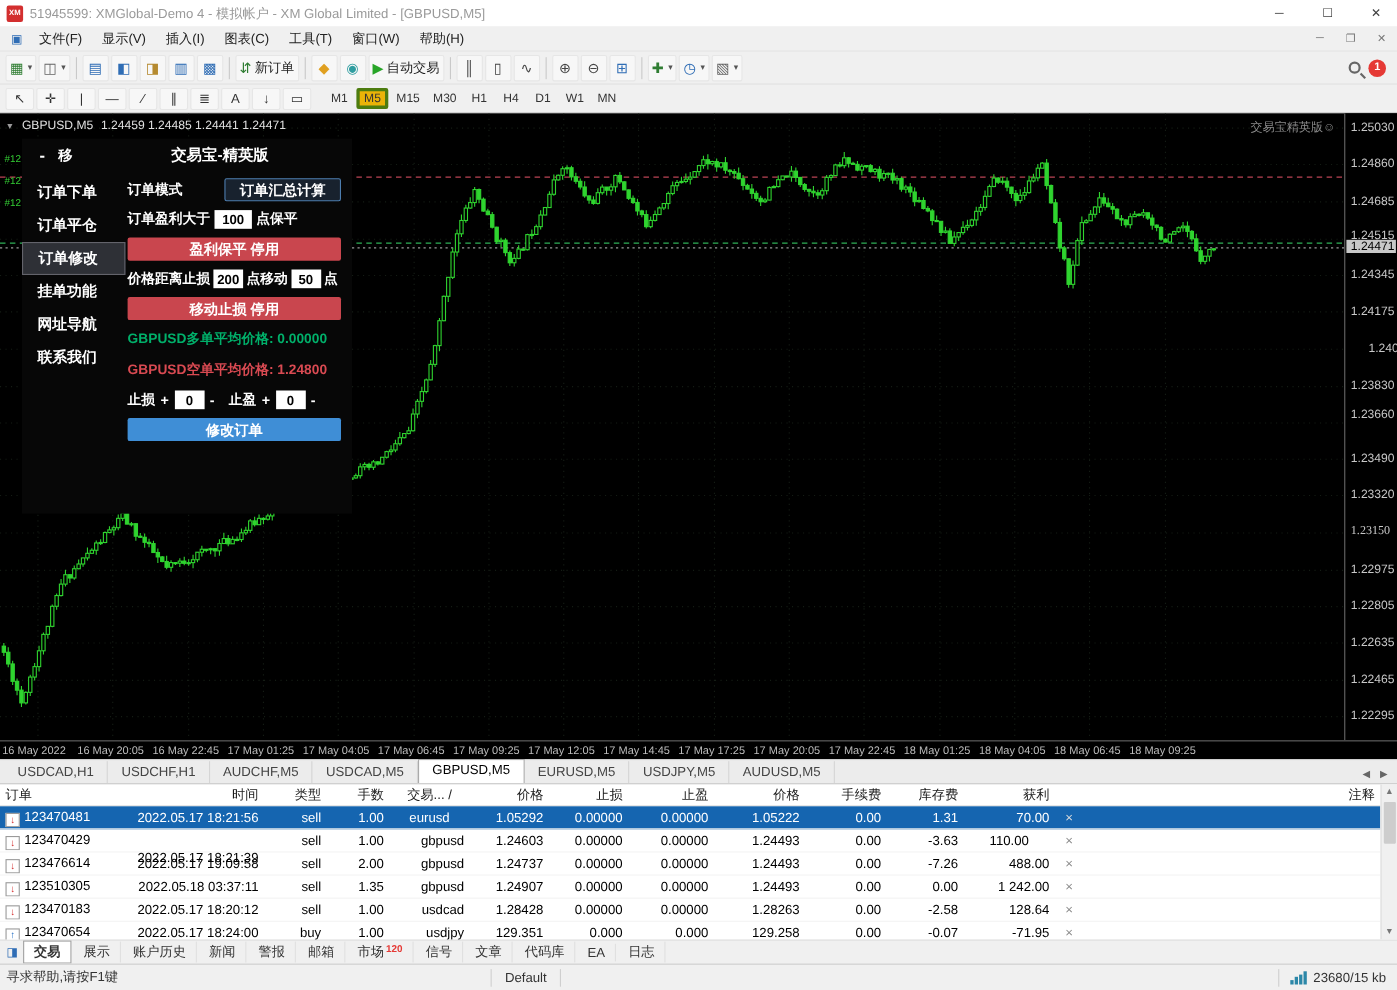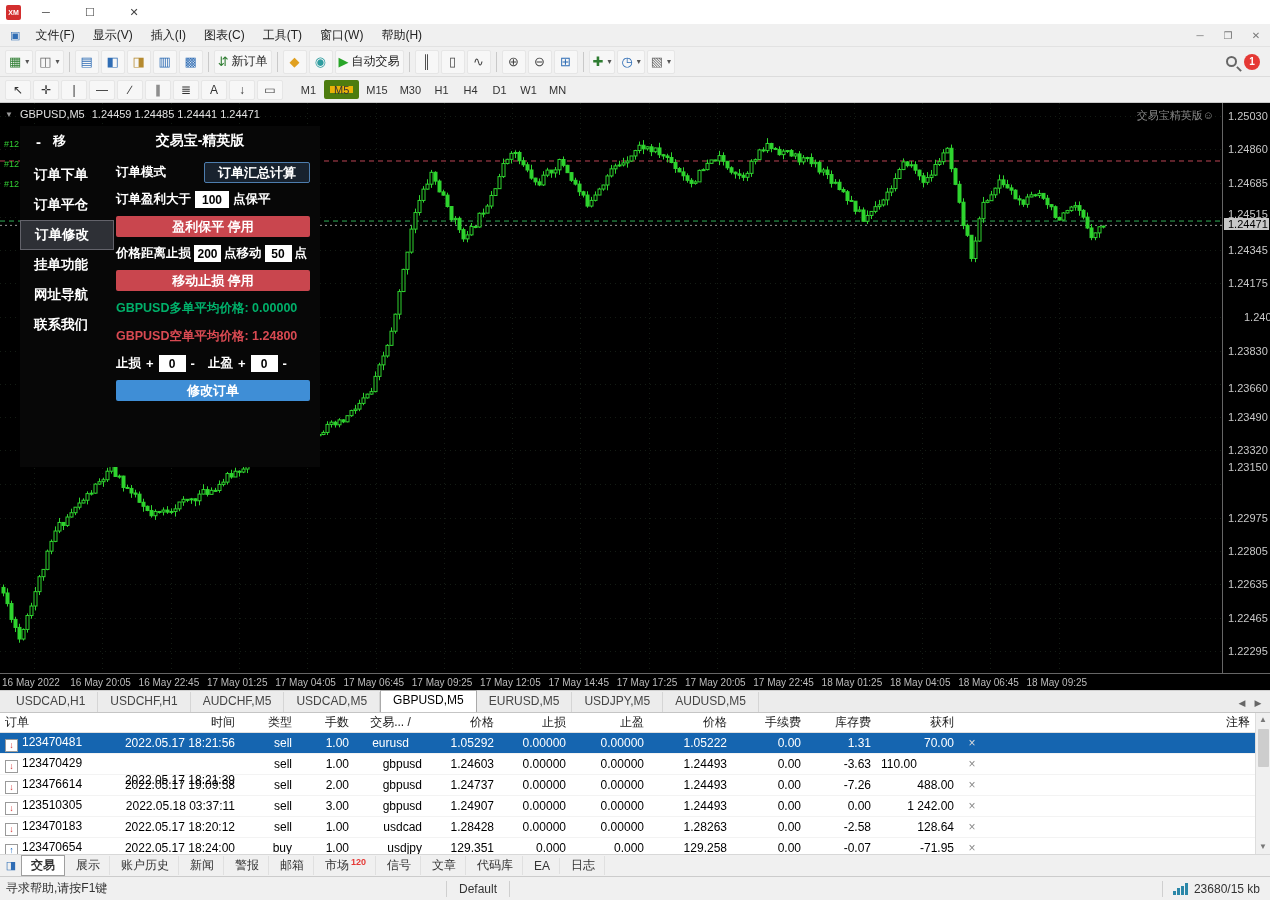--- a/index.html
+++ b/index.html
@@ -26,21 +26,21 @@
 .tb-btn .lbl{font-size:12px;color:#222;white-space:nowrap}
 .tb-sep{width:1px;height:20px;background:#c9c9c9;margin:0 4px}
 .caret{font-size:8px;color:#555;margin-left:1px}
 .tb-right{margin-left:auto;display:flex;align-items:center;gap:7px;padding-right:6px}
 .search-glass{width:11px;height:11px;border:2px solid #666;border-radius:50%;position:relative;display:inline-block}
 .search-glass::after{content:"";position:absolute;width:6px;height:2px;background:#666;transform:rotate(45deg);left:8px;top:10px}
 .badge{width:16px;height:16px;border-radius:50%;background:#e53935;color:#fff;font-size:10px;font-weight:bold;display:flex;align-items:center;justify-content:center}
 .toolbar2{height:26px;background:#f0f0f0;display:flex;align-items:center;padding:0 4px;border-bottom:1px solid #c9c9c9;flex:0 0 auto}
 .tool-btn{width:26px;height:20px;display:flex;align-items:center;justify-content:center;font-size:12px;color:#333;border:1px solid #e6e6e6;background:#f7f7f7;border-radius:2px;margin:0 1px}
 .tf-btn{height:19px;min-width:27px;font-size:11px;color:#333;display:flex;align-items:center;justify-content:center;border:1px solid transparent;margin:0 1px;padding:0 4px}
-.tf-btn.active{background:#eab308;border:6px solid #4d7c0f;border-radius:2px}
+.tf-btn.active{background:#eab308;border:3px solid #4d7c0f;border-radius:2px}
 
 
 .chart-region{flex:1 1 auto;position:relative;background:#000}
 .chart-main{position:absolute;left:0;top:0;right:48px;bottom:17px;overflow:hidden}
 .chart-ohlc{position:absolute;left:5px;top:5px;color:#e0e0e0;font-size:11px;display:flex;gap:7px;align-items:center;z-index:3}
 .collapse{color:#9a9a9a;font-size:8px}
 .watermark{position:absolute;right:8px;top:5px;color:#8a8a8a;font-size:11px;z-index:3}
 .left-lbl{position:absolute;color:#3c3;font-size:9px;z-index:1}
 .price-axis{position:absolute;right:0;top:0;width:48px;bottom:17px;border-left:1px solid #666;color:#c8c8c8;font-size:11px;background:#000}
 .plabel{position:absolute;left:5px;white-space:nowrap}
@@ -115,20 +115,21 @@
 .bars{display:flex;align-items:flex-end;gap:1px;height:12px}
 .bars i{display:inline-block;width:3px;background:#2b87a8}
 </style>
 </head>
 <body>
 
 <div id="app">
 
   <div class="titlebar">
     <span class="logo">XM</span>
+    <span class="tb-title">51945599: XMGlobal-Demo 4 - 模拟帐户 - XM Global Limited - [GBPUSD,M5]</span>
     <span class="win-btn">─</span>
     <span class="win-btn">☐</span>
     <span class="win-btn">✕</span>
   </div>
 
   <div class="menubar">
     <span class="menu-win-icon">▣</span>
     <div style="display:flex">
         <div class="menu-item">文件(F)</div>
         <div class="menu-item">显示(V)</div>
@@ -910,24 +911,24 @@
     <div class="price-axis" id="priceAxis">
       <div class="price-tag" id="priceTag" style="top: 115.347px;">1.24471</div>
     <div class="plabel" style="top: 7px;">1.25030</div>
         <div class="plabel" style="top: 40.2541px;">1.24860</div>
         <div class="plabel" style="top: 74.4863px;">1.24685</div>
         <div class="plabel" style="top: 105px;">1.24515</div>
         <div class="plabel" style="top: 140.995px;">1.24345</div>
         <div class="plabel" style="top: 174.249px;">1.24175</div>
         <div class="plabel" style="top: 207.503px; margin-left: 16px;">1.24005</div>
         <div class="plabel" style="top: 241.735px;">1.23830</div>
-        <div class="plabel" style="top: 279px;">1.23660</div>
+        <div class="plabel" style="top: 268px;">1.23660</div>
         <div class="plabel" style="top: 308.243px;">1.23490</div>
         <div class="plabel" style="top: 341.497px;">1.23320</div>
-        <div class="plabel" style="top: 358px;">1.23150</div>
+        <div class="plabel" style="top: 373px; font-family: Liberation Serif, serif;">1.23150</div>
         <div class="plabel" style="top: 408.984px;">1.22975</div>
         <div class="plabel" style="top: 442.238px;">1.22805</div>
         <div class="plabel" style="top: 475.492px;">1.22635</div>
         <div class="plabel" style="top: 508.746px;">1.22465</div>
         <div class="plabel" style="top: 542px;">1.22295</div>
       </div>
     <div class="time-axis" id="timeAxis">
         <div class="tlabel" style="left: 2px;">16 May 2022</div>
         <div class="tlabel" style="left: 70.3px;">16 May 20:05</div>
         <div class="tlabel" style="left: 138.6px;">16 May 22:45</div>
@@ -1001,21 +1002,21 @@
           <div class="tc" style="text-align: right; flex: 0 0 130px; margin-top: 32px;">2022.05.17 18:21:39</div>
           <div class="tc" style="text-align: right; flex: 0 0 57px;">sell</div>
           <div class="tc" style="text-align: right; flex: 0 0 57px;">1.00</div>
           <div class="tc" style="text-align: right; flex: 0 0 73px;">gbpusd</div>
           <div class="tc" style="text-align: right; flex: 0 0 72px;">1.24603</div>
           <div class="tc" style="text-align: right; flex: 0 0 72px;">0.00000</div>
           <div class="tc" style="text-align: right; flex: 0 0 78px;">0.00000</div>
           <div class="tc" style="text-align: right; flex: 0 0 83px;">1.24493</div>
           <div class="tc" style="text-align: right; flex: 0 0 74px;">0.00</div>
           <div class="tc" style="text-align: right; flex: 0 0 70px;">-3.63</div>
-          <div class="tc" style="text-align: left; flex: 0 0 83px;">110.00</div>
+          <div class="tc" style="text-align: center; flex: 0 0 83px;">110.00</div>
           <div class="tc" style="text-align: center; flex: 0 0 26px;"><span class="close-x">×</span></div>
           <div class="tc" style="text-align: right; flex: 1 1 0%;"></div>
         </div>
         <div class="t-row">
           <div class="tc" style="text-align: left; flex: 0 0 110px;"><span class="oicon sell">↓</span><span>123476614</span></div>
           <div class="tc" style="text-align: right; flex: 0 0 130px;">2022.05.17 19:09:58</div>
           <div class="tc" style="text-align: right; flex: 0 0 57px;">sell</div>
           <div class="tc" style="text-align: right; flex: 0 0 57px;">2.00</div>
           <div class="tc" style="text-align: right; flex: 0 0 73px;">gbpusd</div>
           <div class="tc" style="text-align: right; flex: 0 0 72px;">1.24737</div>
@@ -1025,21 +1026,21 @@
           <div class="tc" style="text-align: right; flex: 0 0 74px;">0.00</div>
           <div class="tc" style="text-align: right; flex: 0 0 70px;">-7.26</div>
           <div class="tc" style="text-align: right; flex: 0 0 83px;">488.00</div>
           <div class="tc" style="text-align: center; flex: 0 0 26px;"><span class="close-x">×</span></div>
           <div class="tc" style="text-align: right; flex: 1 1 0%;"></div>
         </div>
         <div class="t-row">
           <div class="tc" style="text-align: left; flex: 0 0 110px;"><span class="oicon sell">↓</span><span>123510305</span></div>
           <div class="tc" style="text-align: right; flex: 0 0 130px;">2022.05.18 03:37:11</div>
           <div class="tc" style="text-align: right; flex: 0 0 57px;">sell</div>
-          <div class="tc" style="text-align: right; flex: 0 0 57px;">3.00</div>
+          <div class="tc" style="text-align: right; flex: 0 0 57px;">1.35</div>
           <div class="tc" style="text-align: right; flex: 0 0 73px;">gbpusd</div>
           <div class="tc" style="text-align: right; flex: 0 0 72px;">1.24907</div>
           <div class="tc" style="text-align: right; flex: 0 0 72px;">0.00000</div>
           <div class="tc" style="text-align: right; flex: 0 0 78px;">0.00000</div>
           <div class="tc" style="text-align: right; flex: 0 0 83px;">1.24493</div>
           <div class="tc" style="text-align: right; flex: 0 0 74px;">0.00</div>
           <div class="tc" style="text-align: right; flex: 0 0 70px;">0.00</div>
           <div class="tc" style="text-align: right; flex: 0 0 83px;">1 242.00</div>
           <div class="tc" style="text-align: center; flex: 0 0 26px;"><span class="close-x">×</span></div>
           <div class="tc" style="text-align: right; flex: 1 1 0%;"></div>

